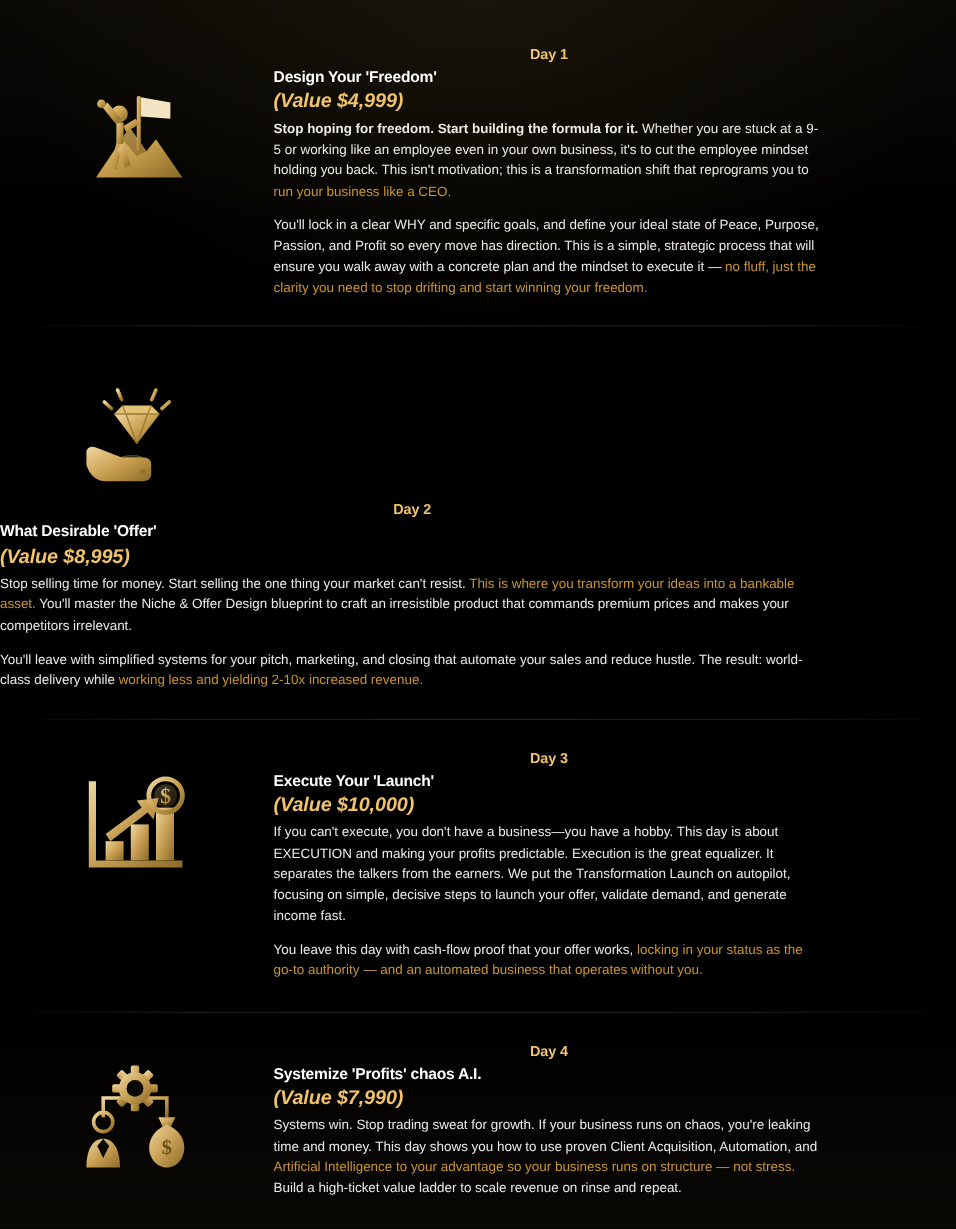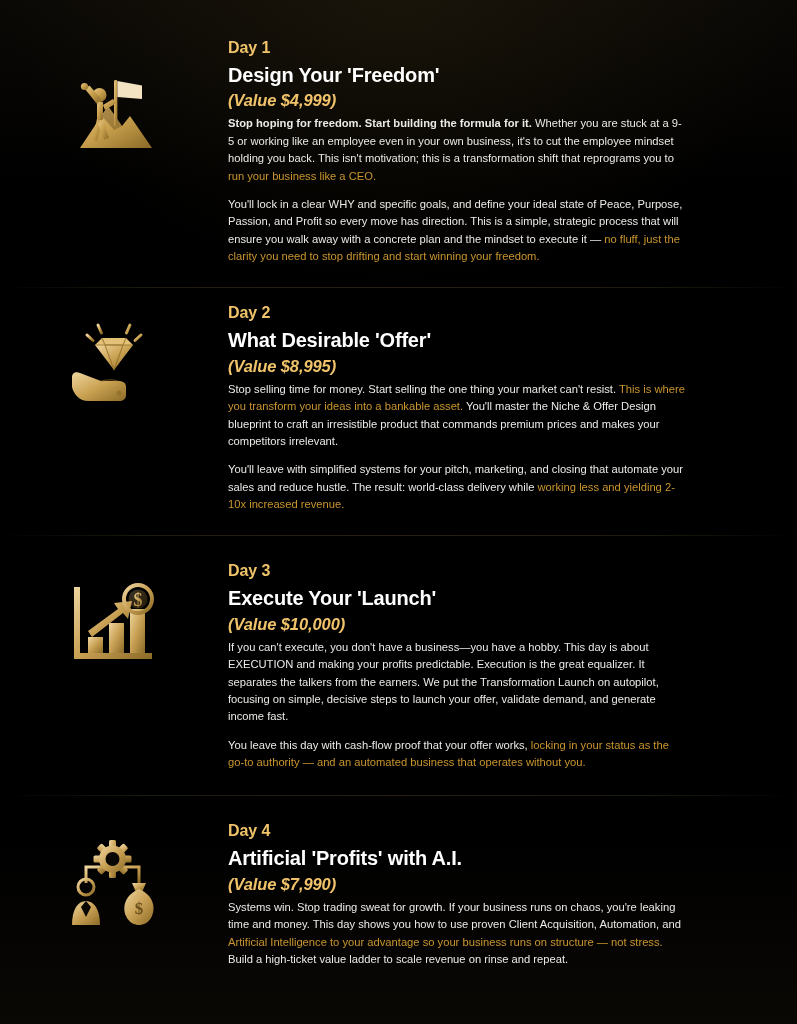--- a/index.html
+++ b/index.html
@@ -78,28 +78,29 @@
   .icon-box svg { display: block; }
 
   .text-col {
     flex: 1;
     padding-top: 8px;
     padding-bottom: 8px;
   }
 
   .day-label {
     color: #f0c36a;
-    font-size: 16px;
+    font-size: 12px;
     font-weight: bold;
     line-height: 1.5;
     letter-spacing: -0.1px;
+    text-align: center;
   }
   .day-title {
     color: #ffffff;
-    font-size: 20px;
+    font-size: 13px;
     font-weight: bold;
     line-height: 1.42;
     letter-spacing: -0.2px;
     margin-top: 1px;
   }
   .day-value {
     color: #f0c36a;
     font-size: 16.5px;
     font-weight: bold;
     font-style: italic;
@@ -114,21 +115,21 @@
     line-height: 1.55;
     margin-top: 3px;
   }
   .day-para + .day-para { margin-top: 11px; }
 
   .lead-bold { font-weight: bold; }
   .hl { color: #c9952e; }
 
   
   .s1 { padding-top: 12px; padding-bottom: 14px; }
-  .s2 { padding-top: 6px; padding-bottom: 14px; }
+  .s2 { padding-top: 22px; padding-bottom: 14px; flex-direction: column; }
   .s3 { padding-top: 16px; padding-bottom: 16px; }
   .s4 { padding-top: 16px; padding-bottom: 10px; }
 
   .s1 .icon-col { padding-top: 38px; }
   .s2 .icon-col { padding-top: 22px; }
   .s3 .icon-col { padding-top: 26px; }
   .s4 .icon-col { padding-top: 26px; }
 </style>
 </head>
 <body>
@@ -279,21 +280,21 @@
             <path d="M8 88 C8 72 14 64 22 64 C30 64 36 72 36 88 Z" fill="url(#g4)"></path>
             <path d="M22 64 L17 70 L22 80 L27 70 Z" fill="#0a0805"></path>
             <path d="M68 46 L82 46 L78.5 54 L71.5 54 Z" fill="url(#g4)"></path>
             <path d="M75 52 C89 58 92 70 88 79 C85 86 79 88 75 88 C71 88 65 86 62 79 C58 70 61 58 75 52 Z" fill="url(#g4)"></path>
             <text x="75" y="77" font-family="Liberation Serif, serif" font-size="17" font-weight="bold" fill="#6b501b" text-anchor="middle">$</text>
           </svg>
         </div>
       </div>
       <div class="text-col">
         <div class="day-label">Day 4</div>
-        <div class="day-title">Artificial 'Profits' with A.I.</div>
+        <div class="day-title">Systemize 'Profits' chaos A.I.</div>
         <div class="day-value">(Value $7,990)</div>
         <div>
             <div class="day-para"><span>Systems win. Stop trading sweat for growth. If your business runs on chaos, you're leaking time and money. This day shows you how to use proven Client Acquisition, Automation, and </span><span class="hl">Artificial Intelligence to your advantage so your business runs on structure — not stress.</span><span> Build a high-ticket value ladder to scale revenue on rinse and repeat.</span></div>
           </div>
       </div>
     </section>
 
   </div>
 </div>
 

